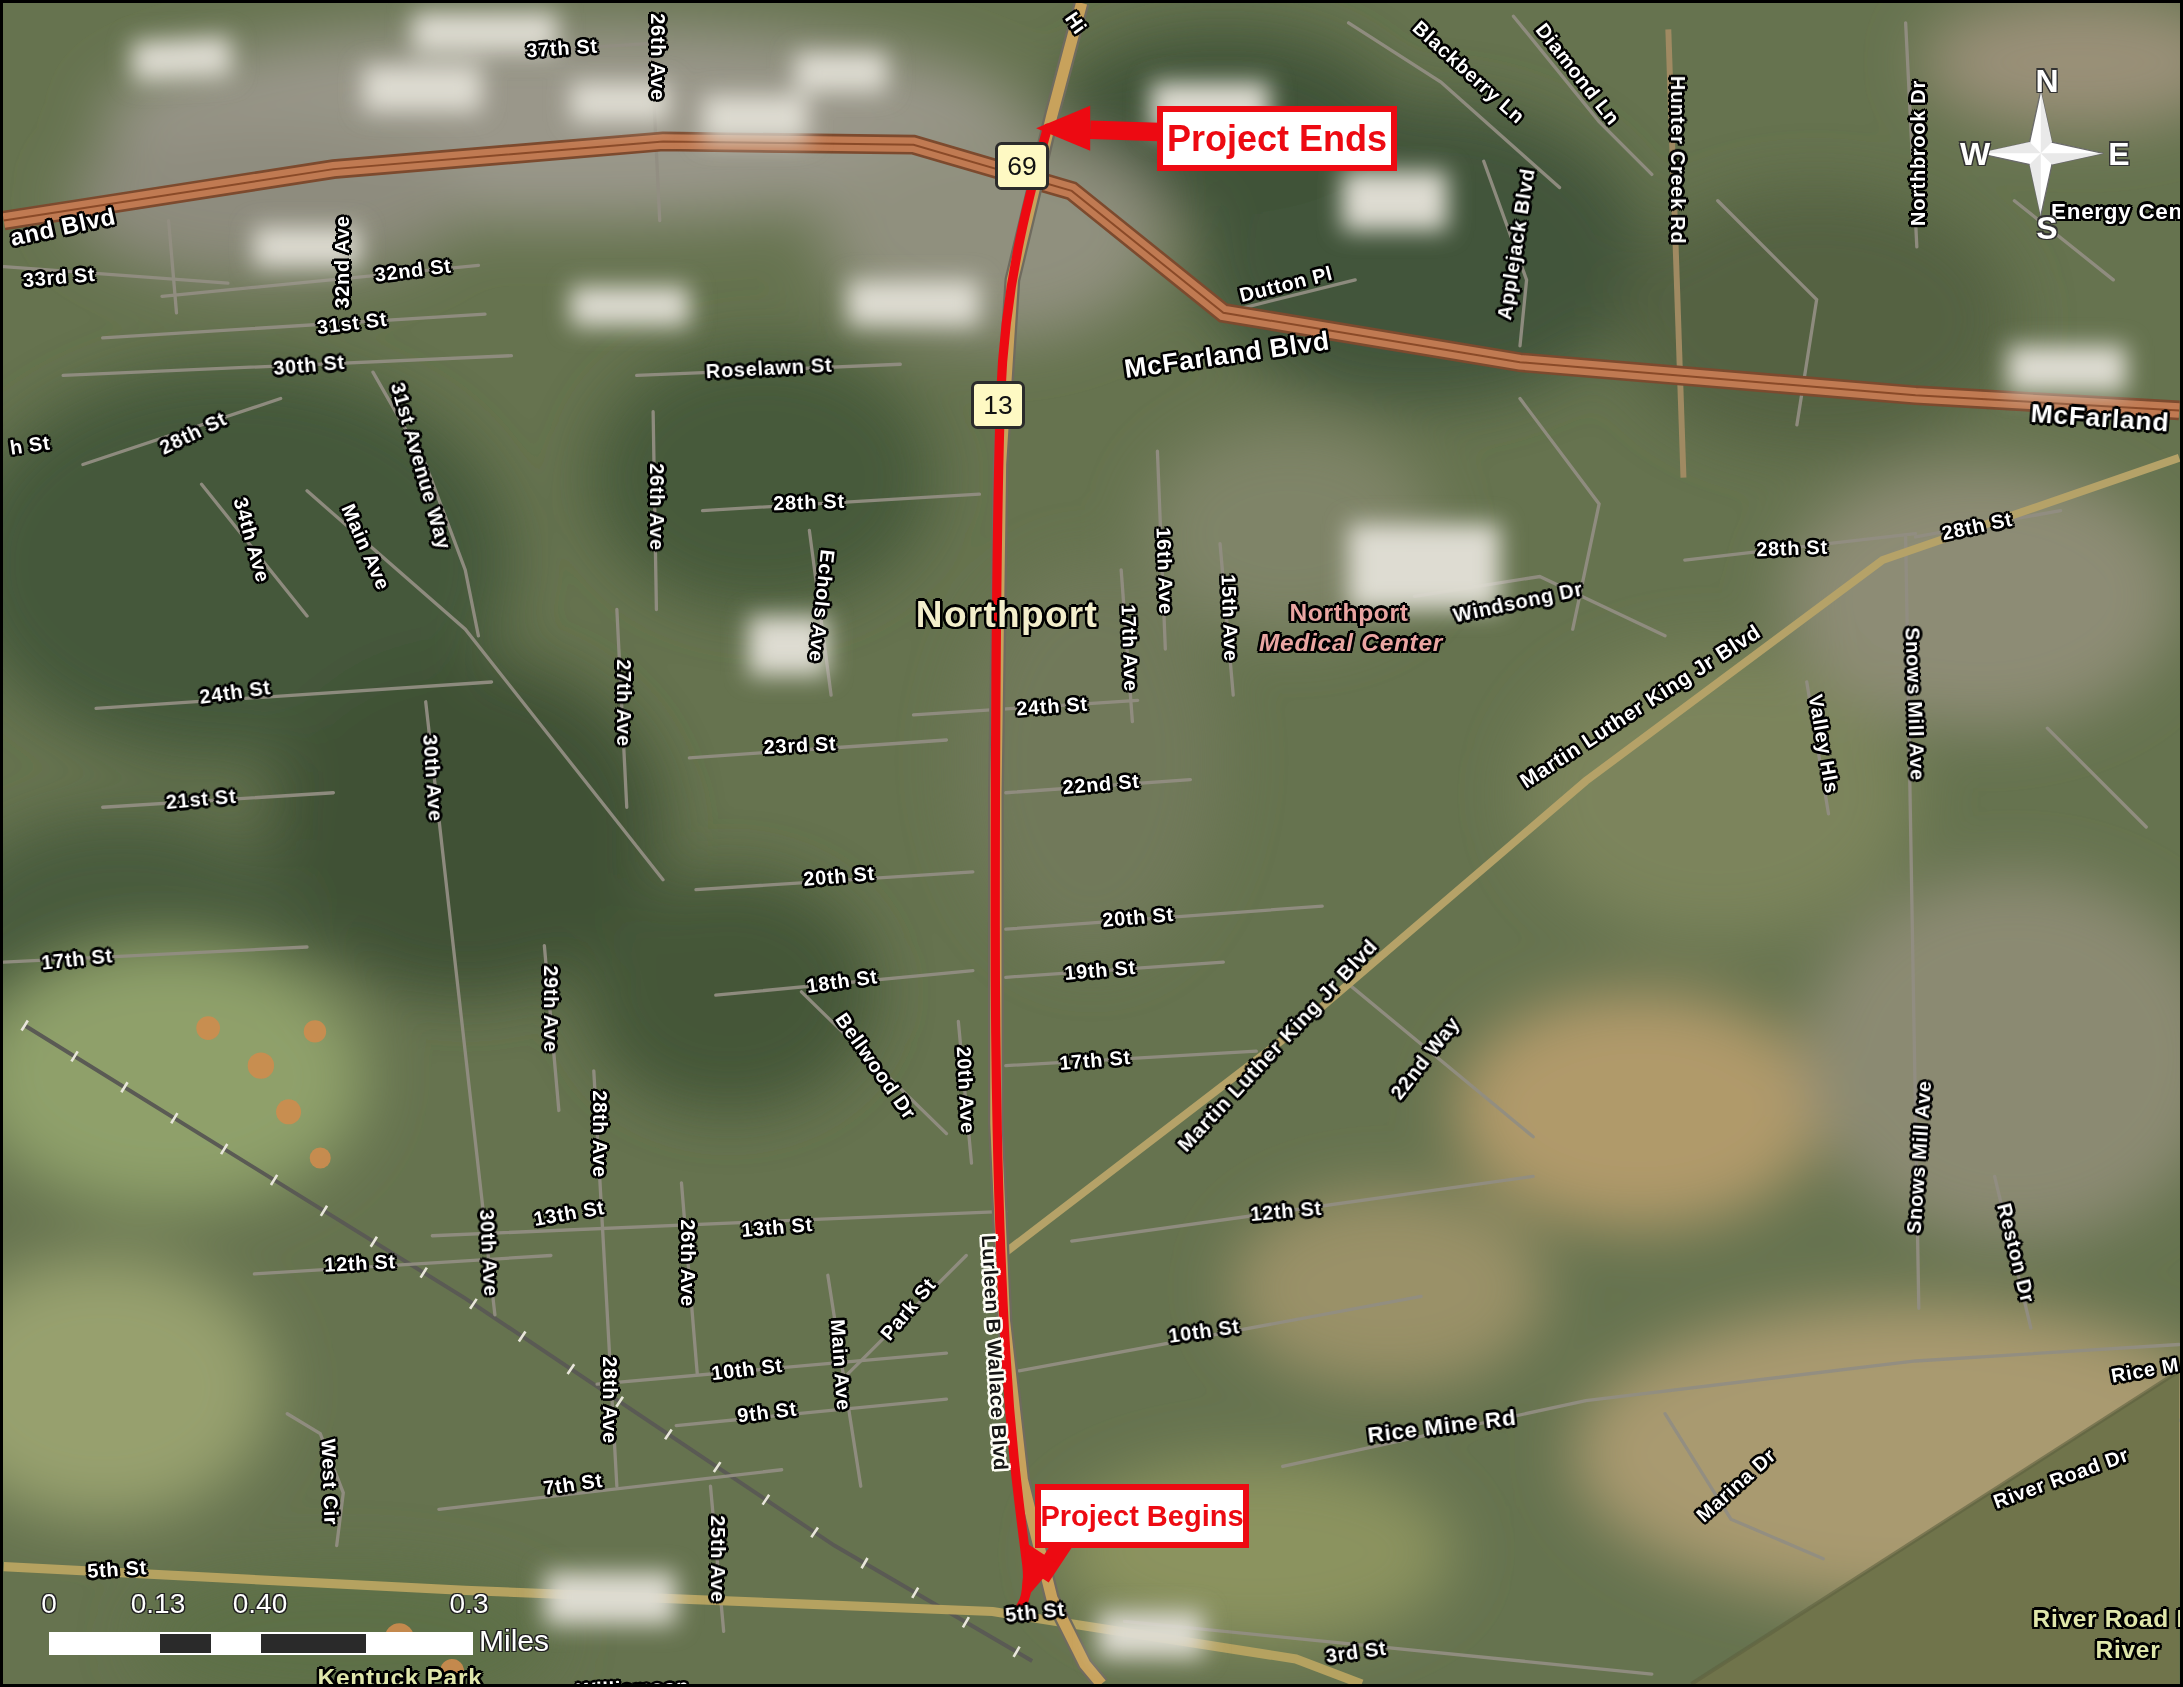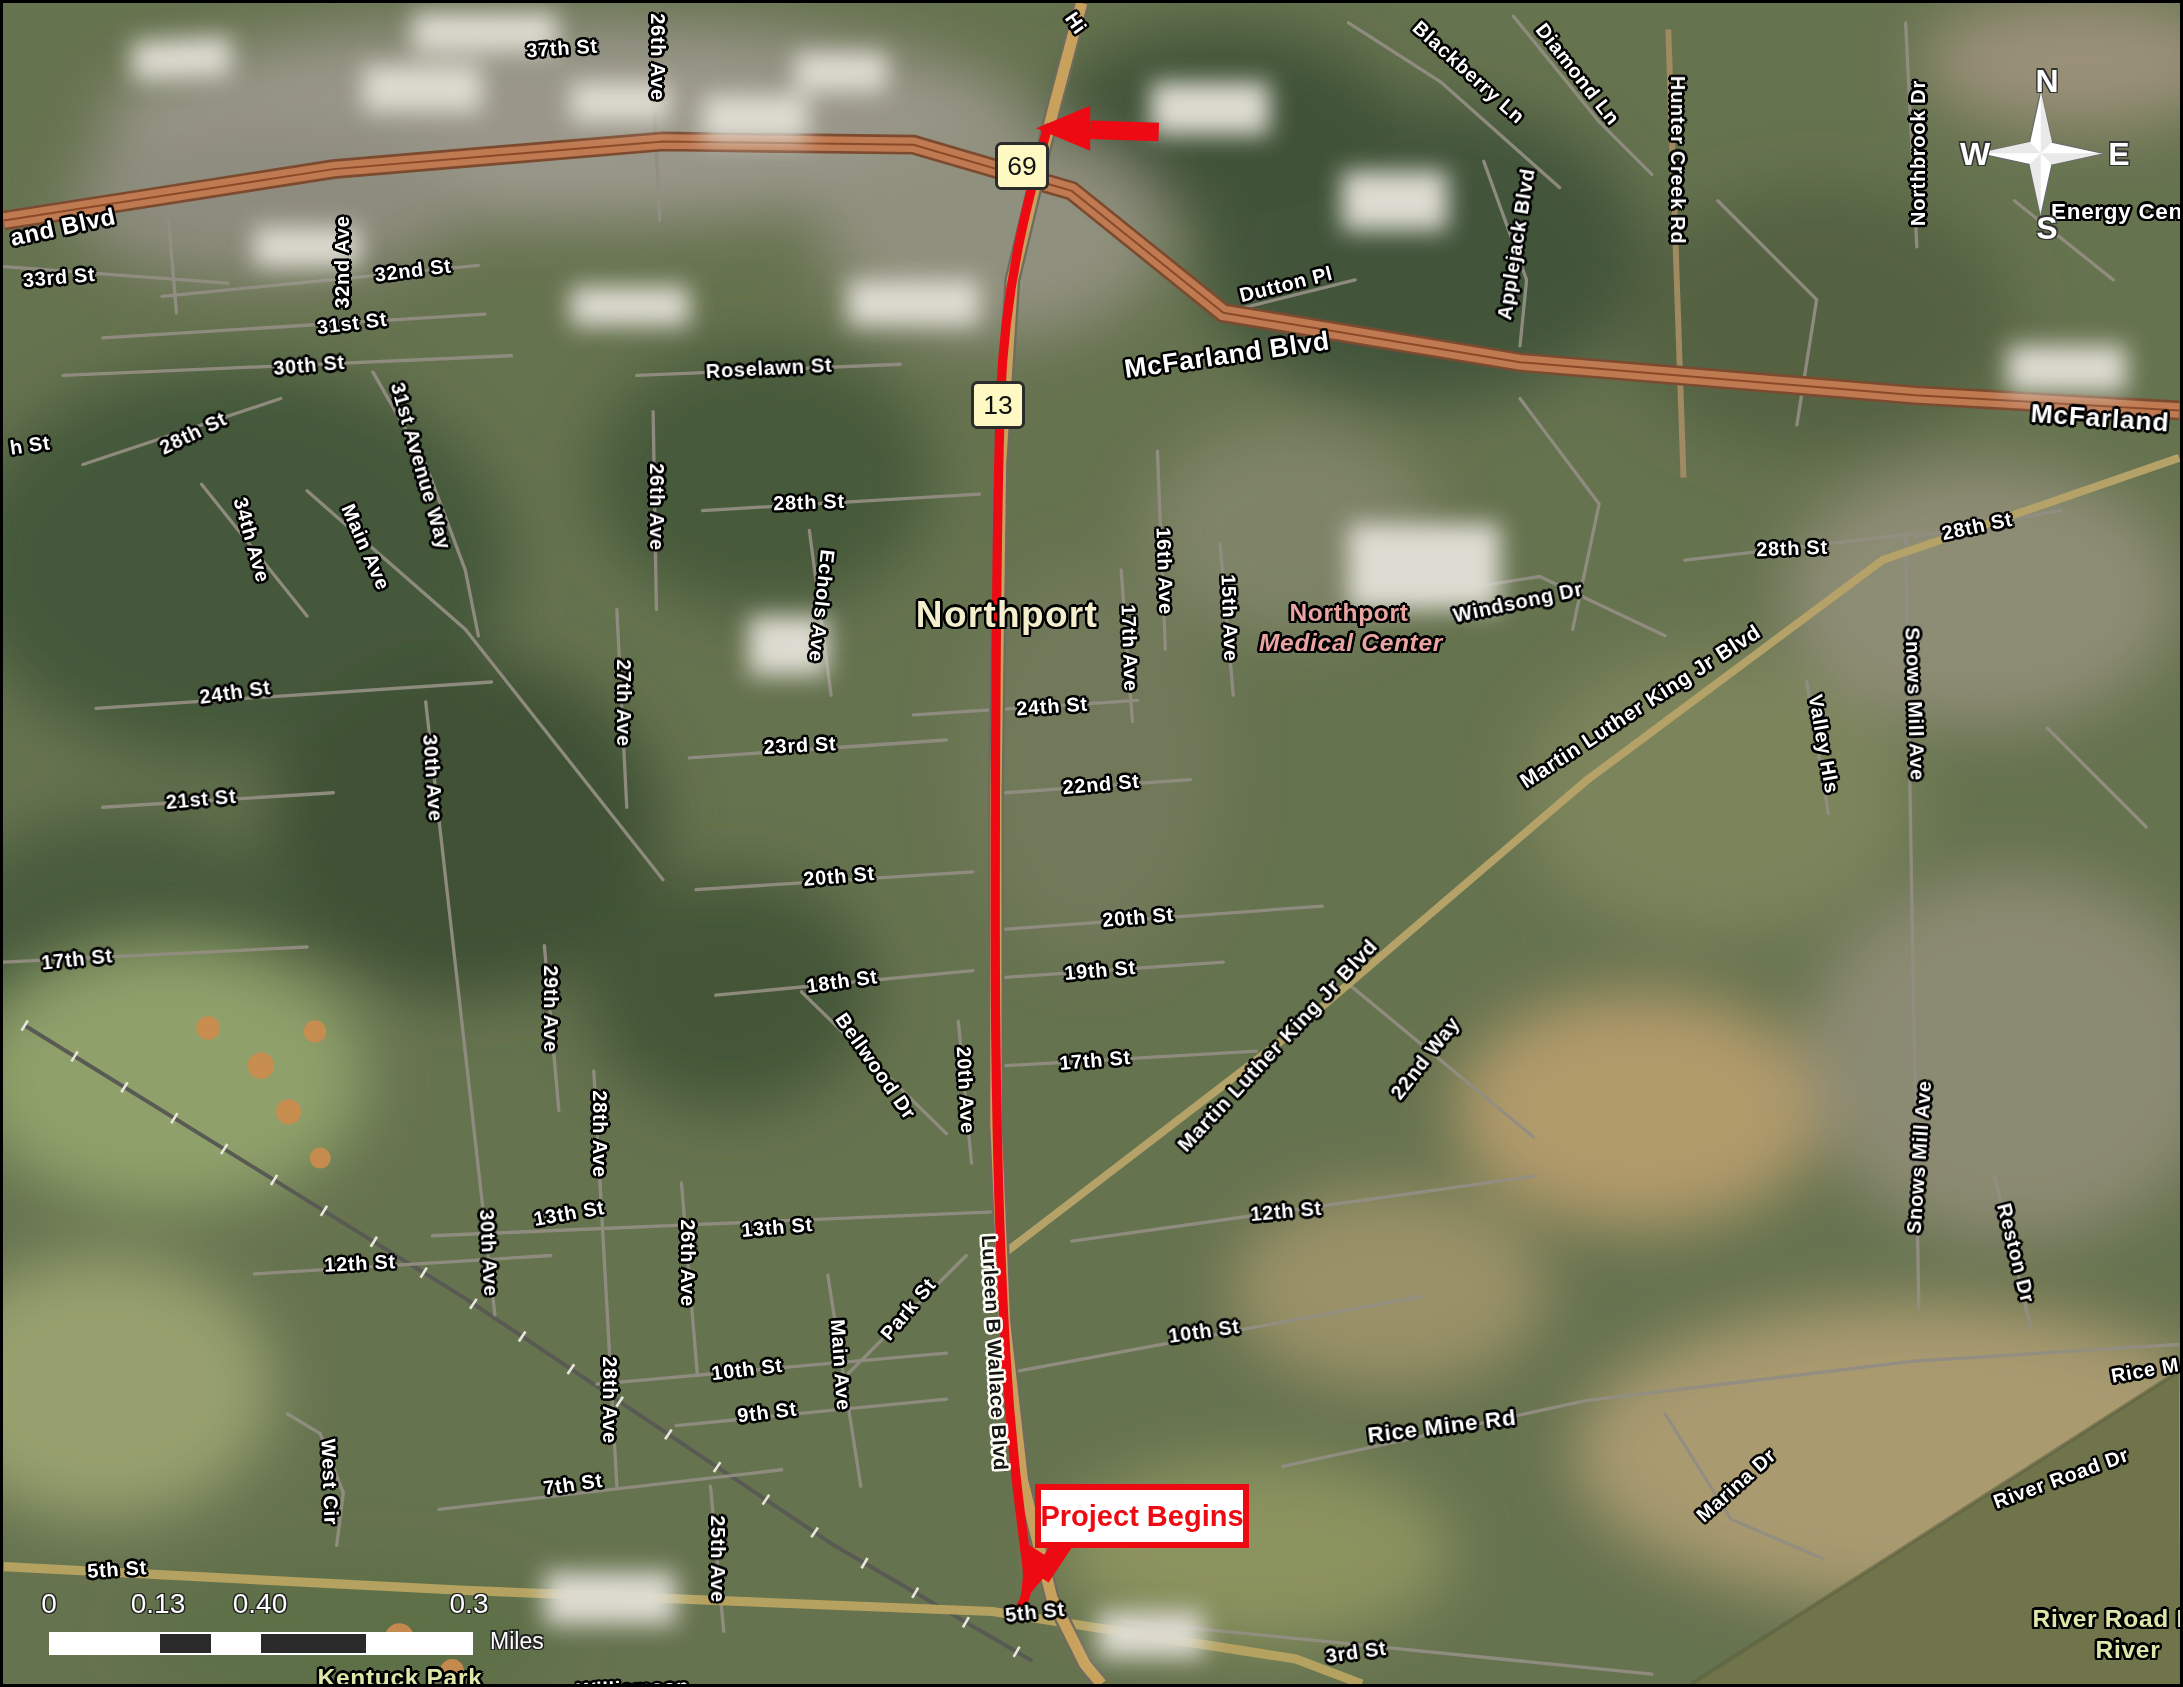--- a/index.html
+++ b/index.html
@@ -29,22 +29,22 @@
   #project-ends-box{left:1154px;top:103px;width:228px;height:53px;font-size:36px;}
   #project-begins-box{left:1032px;top:1481px;width:202px;height:52px;font-size:29px;}
   
   .compass-letter{position:absolute;font-weight:bold;font-size:32px;color:#fff;
           transform:translate(-50%,-50%);
           text-shadow:-1.3px -1.3px 0 #333,1.3px -1.3px 0 #333,-1.3px 1.3px 0 #333,1.3px 1.3px 0 #333;}
   
   .scale-num{position:absolute;font-size:28px;font-weight:normal;color:#fff;
           transform:translate(-50%,-50%);
           text-shadow:-1.3px -1.3px 0 #222,1.3px -1.3px 0 #222,-1.3px 1.3px 0 #222,1.3px 1.3px 0 #222;}
-  #scale-unit{position:absolute;left:476px;top:1638px;font-size:23px;color:#fff;transform:translate(0,-50%);
-          text-shadow:-1.3px -1.3px 0 #222,1.3px -1.3px 0 #222,-1.3px 1.3px 0 #222,1.3px 1.3px 0 #222;margin-left:11px;}
+  #scale-unit{position:absolute;left:476px;top:1638px;font-size:30px;color:#fff;transform:translate(0,-50%);
+          text-shadow:-1.3px -1.3px 0 #222,1.3px -1.3px 0 #222,-1.3px 1.3px 0 #222,1.3px 1.3px 0 #222;}
   #scale-bar{position:absolute;left:46px;top:1629px;width:420px;height:18.5px;border:2.6px solid #fff;
           box-sizing:content-box;display:flex;}
   #scale-bar div{height:100%;}
 </style>
 </head>
 <body>
 
 <div id="stage">
 
   <svg id="artwork" viewBox="0 0 3300 2550" xmlns="http://www.w3.org/2000/svg">
@@ -311,20 +311,23 @@
       <div class="lbl park" style="left: 2110px; top: 1616px; --r: 0deg;">River Road P</div>
       <div class="lbl park" style="left: 2125px; top: 1647px; --r: 0deg;">River</div>
       <div class="lbl" style="left: 630px; top: 1685px; --r: -2deg;">Williamson</div>
     </div>
 
   <div id="shields-layer">
       <div class="shield" style="left: 1019px; top: 163px;">69</div>
       <div class="shield" style="left: 995px; top: 402px;">13</div>
     </div>
 
+  <div class="callout" id="project-ends-box" style="--red:#ed0a12">
+    <span>Project Ends</span>
+  </div>
   <div class="callout" id="project-begins-box" style="--red:#ed0a12">
     <span>Project Begins</span>
   </div>
 
   <div class="compass-letter" style="left:2044px;top:78px">N</div>
   <div class="compass-letter" style="left:2116px;top:151px">E</div>
   <div class="compass-letter" style="left:2044px;top:225px">S</div>
   <div class="compass-letter" style="left:1972px;top:151px">W</div>
 
   <div id="scale-ticks">

